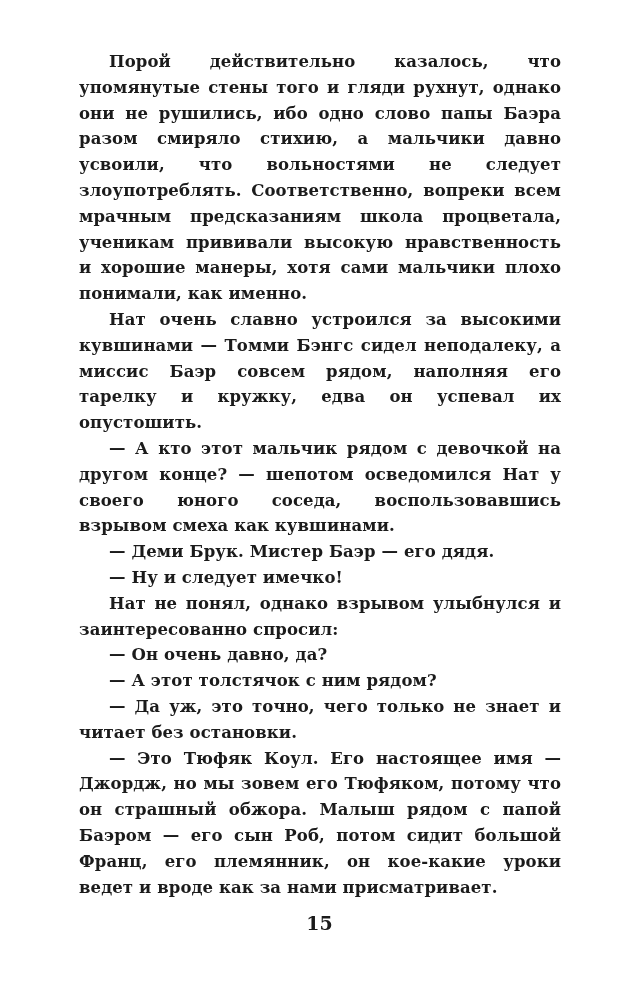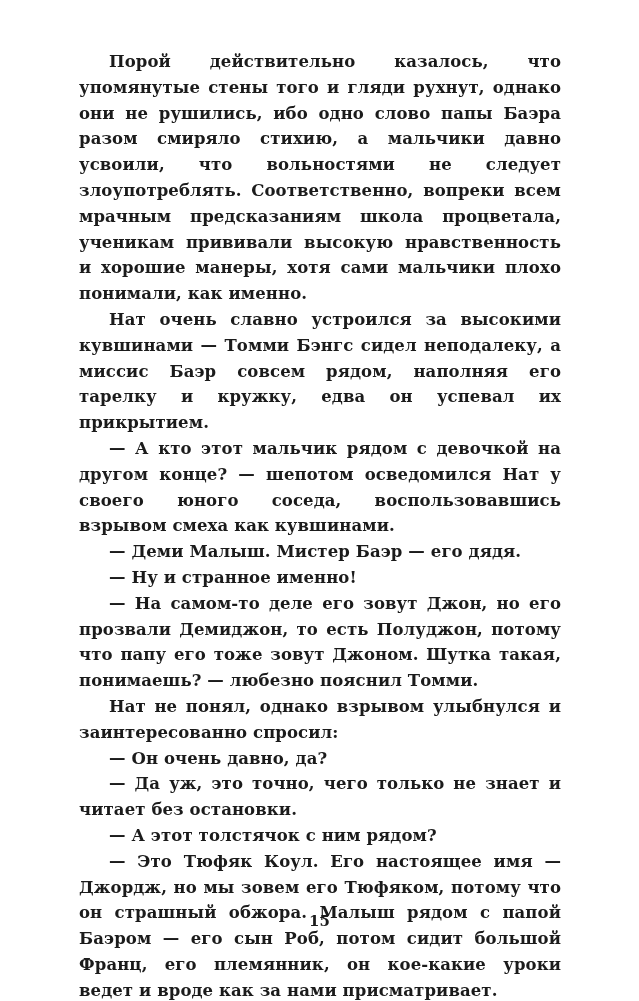--- a/index.html
+++ b/index.html
@@ -31,36 +31,35 @@
     margin: 0;
     padding: 0;
     text-indent: 30px;
   }
   .page-number {
     position: absolute;
     top: 912px;
     left: 0;
     right: 0;
     text-align: center;
-    font-size: 15px;
+    font-size: 19px;
     font-weight: 600;
     color: #1b1b1b;
   }
 </style>
 </head>
 <body>
 
 <div class="page">
   <div class="text-block">
     <p>Порой действительно казалось, что упомянутые стены того и гляди рухнут, однако они не рушились, ибо одно слово папы Баэра разом смиряло стихию, а мальчики давно усвоили, что вольностями не следует злоупотреблять. Соответственно, вопреки всем мрачным предсказаниям школа процветала, ученикам прививали высокую нравственность и хорошие манеры, хотя сами мальчики плохо понимали, как именно.</p>
-    <p>Нат очень славно устроился за высокими кувшинами — Томми Бэнгс сидел неподалеку, а миссис Баэр совсем рядом, наполняя его тарелку и кружку, едва он успевал их прикрытием.</p>
+    <p>Нат очень славно устроился за высокими кувшинами — Томми Бэнгс сидел неподалеку, а миссис Баэр совсем рядом, наполняя его тарелку и кружку, едва он успевал их опустошить.</p>
     <p>— А кто этот мальчик рядом с девочкой на другом конце? — шепотом осведомился Нат у своего юного соседа, воспользовавшись взрывом смеха как кувшинами.</p>
-    <p>— Деми Малыш. Мистер Баэр — его дядя.</p>
-    <p>— Ну и странное именно!</p>
-    <p>— На самом-то деле его зовут Джон, но его прозвали Демиджон, то есть Полуджон, потому что папу его тоже зовут Джоном. Шутка такая, понимаешь? — любезно пояснил Томми.</p>
+    <p>— Деми Брук. Мистер Баэр — его дядя.</p>
+    <p>— Ну и следует имечко!</p>
     <p>Нат не понял, однако взрывом улыбнулся и заинтересованно спросил:</p>
     <p>— Он очень давно, да?</p>
+    <p>— А этот толстячок с ним рядом?</p>
     <p>— Да уж, это точно, чего только не знает и читает без остановки.</p>
-    <p>— А этот толстячок с ним рядом?</p>
     <p>— Это Тюфяк Коул. Его настоящее имя — Джордж, но мы зовем его Тюфяком, потому что он страшный обжора. Малыш рядом с папой Баэром — его сын Роб, потом сидит большой Франц, его племянник, он кое-какие уроки ведет и вроде как за нами присматривает.</p>
   </div>
   <div class="page-number">15</div>
 </div>
 
 </body></html>

